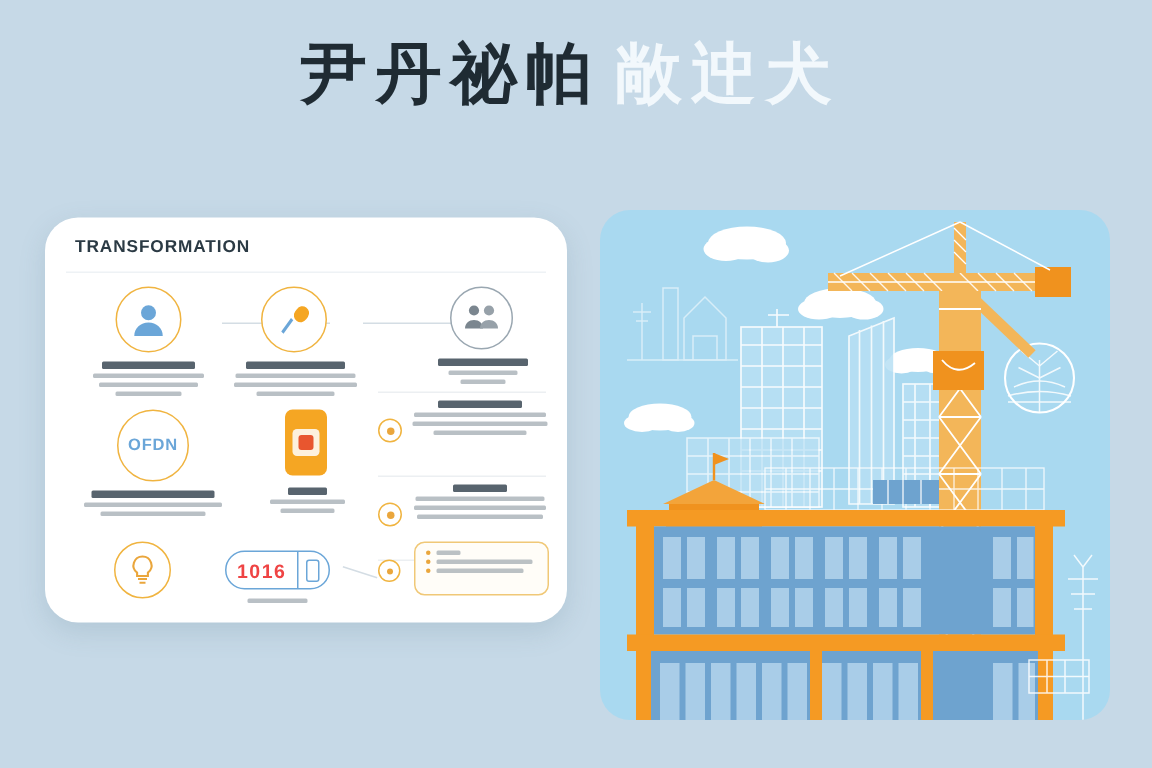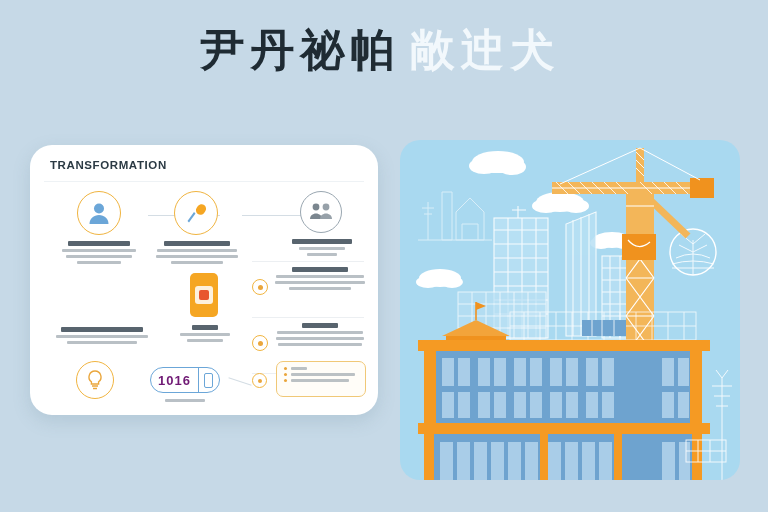--- a/index.html
+++ b/index.html
@@ -41,21 +41,21 @@
     filter:blur(.4px);}
   .pline.head{background:#3c4a55;opacity:.85;height:5px;}
   .pline.sm{height:3px;}
 
   .connector{position:absolute;height:1px;background:#d4dde4;}
   .hr-light{position:absolute;height:1px;background:#eceff2;}
 
   
   .pill{position:absolute;box-sizing:border-box;border:1.6px solid #6ba6d8;
     border-radius:13px;display:flex;align-items:center;background:#fff;}
-  .pill .num{font-size:13px;color:#701a75;letter-spacing:1px;padding:0 7px;font-weight:600;}
+  .pill .num{font-size:13px;color:#ef4444;letter-spacing:1px;padding:0 7px;font-weight:600;}
   .pill .divider{width:1px;height:100%;background:#6ba6d8;}
   .pill .box{width:13px;height:13px;border:1.4px solid #6ba6d8;border-radius:2px;margin:0 6px;}
 
   .listbox{position:absolute;box-sizing:border-box;border:1.2px solid #f0c877;
     border-radius:7px;background:#fffdf8;padding:5px 7px;}
   .li{display:flex;align-items:center;margin-bottom:3px;}
   .li .dot{width:3px;height:3px;border-radius:50%;background:#eaa63c;margin-right:4px;flex:none;}
   .li .bar{height:3px;background:#8f9aa3;opacity:.6;border-radius:1px;filter:blur(.4px);}
 
   
@@ -120,20 +120,23 @@
         <path d="M12 19c0-3.4 2.7-5.6 6-5.6s6 2.2 6 5.6z" fill="#97a1a9"></path>
       </svg>
     </div>
     <div class="ptext" style="left:254px;top:94px;width:76px;text-align:center;">
       <div class="pline head" style="width:60px;"></div>
       <div class="pline sm" style="width:46px;"></div>
       <div class="pline sm" style="width:30px;"></div>
 
     </div>
 
+    <div class="circ ring" style="left:48px;top:128px;width:48px;height:48px;">
+      <span style="font-size:11px;font-weight:700;color:#6ba6d8;letter-spacing:.5px;filter:blur(.3px);">OFDN</span>
+    </div>
     <div class="ptext" style="left:22px;top:182px;width:100px;text-align:center;">
       <div class="pline head" style="width:82px;"></div>
       <div class="pline sm" style="width:92px;"></div>
       <div class="pline sm" style="width:70px;"></div>
     </div>
 
     <div style="position:absolute;left:160px;top:128px;width:28px;height:44px;border-radius:5px;background:#f5a623;display:flex;align-items:center;justify-content:center;">
       <div style="width:18px;height:18px;border-radius:3px;background:#fdf1dd;display:flex;align-items:center;justify-content:center;">
         <div style="width:10px;height:10px;border-radius:2px;background:#e8562f;"></div>
       </div>

